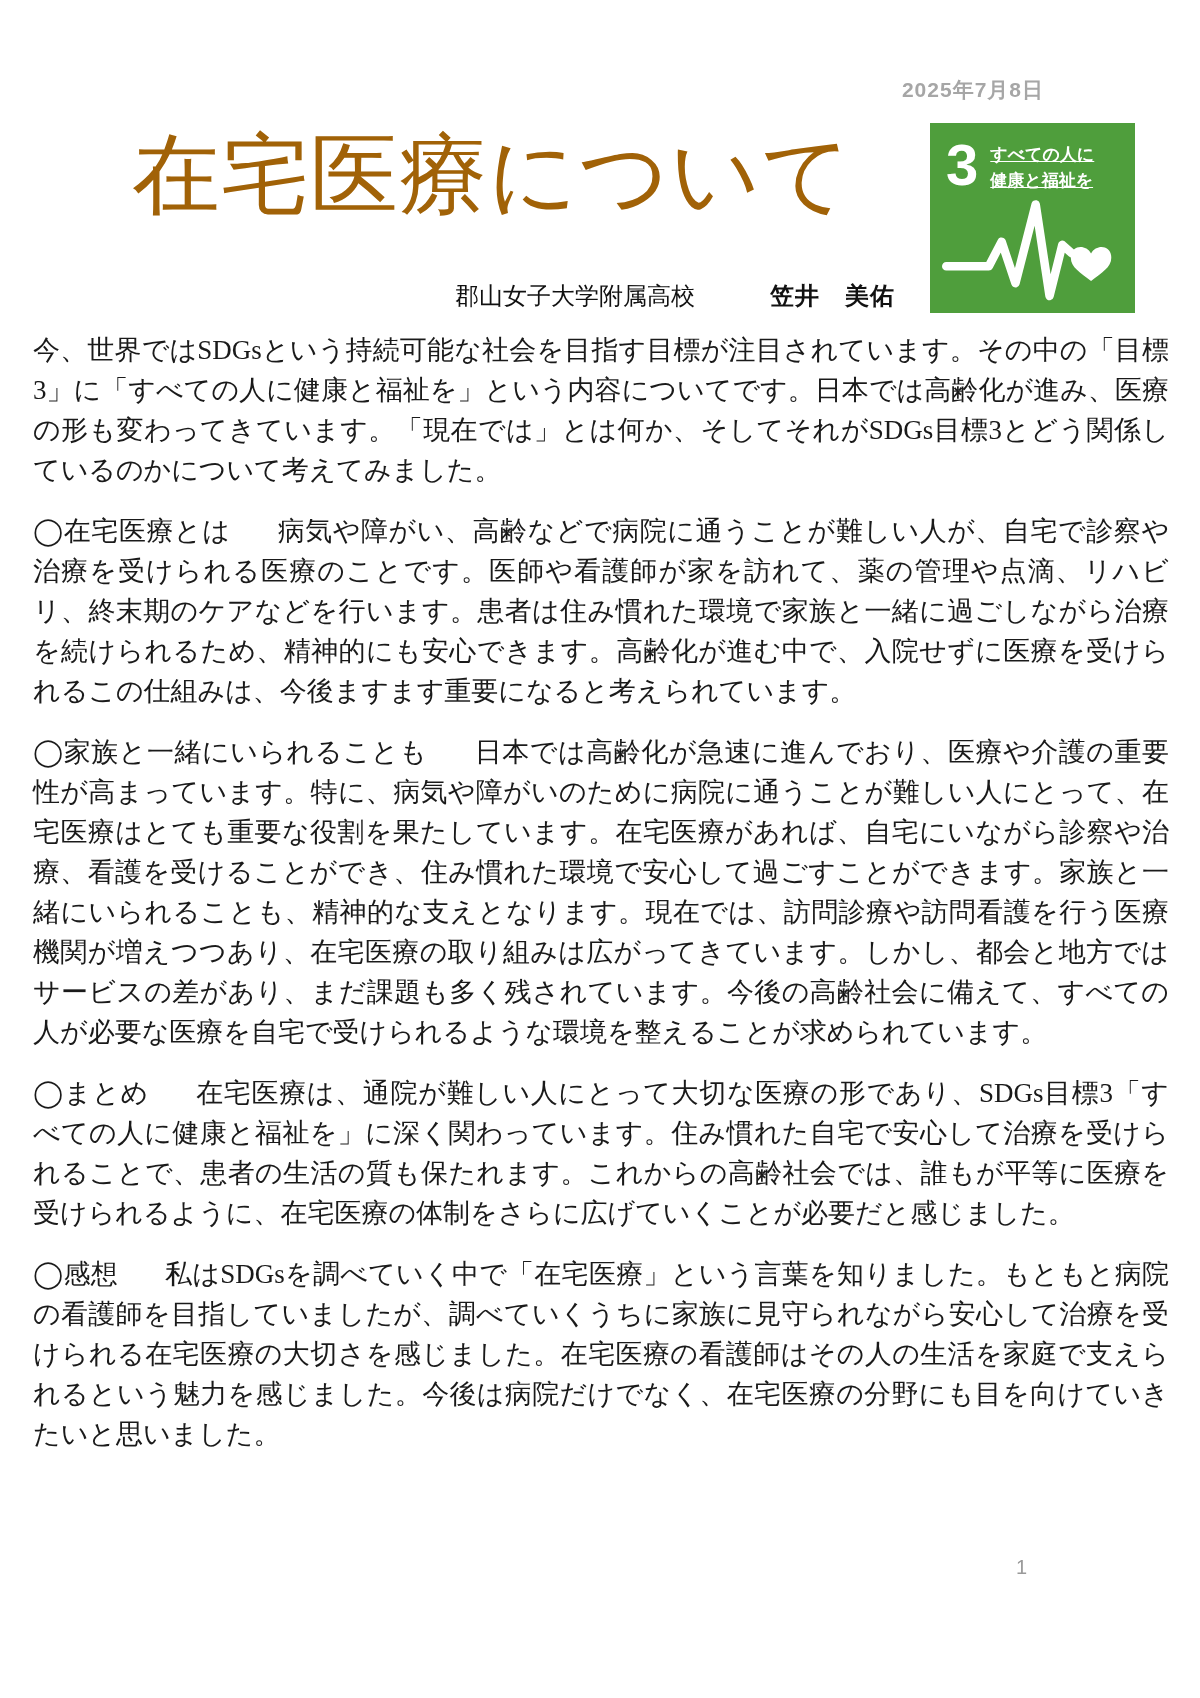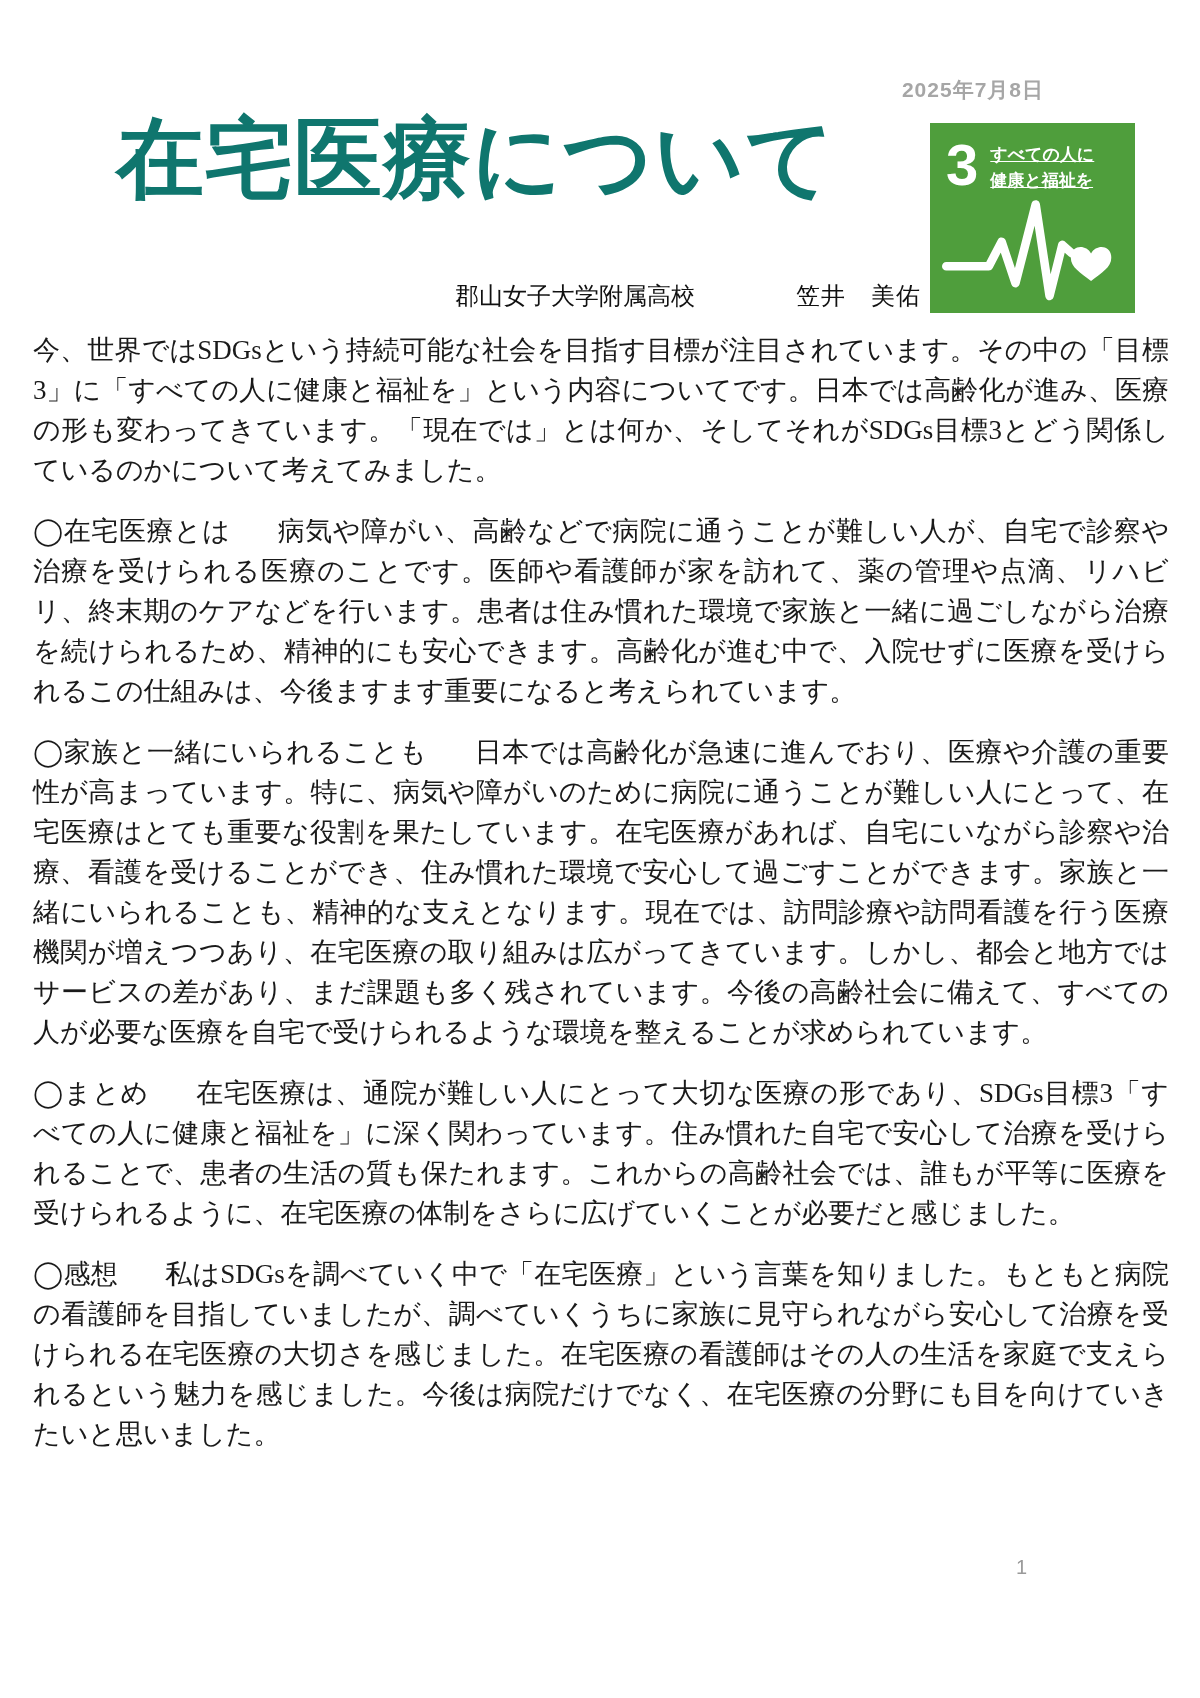--- a/index.html
+++ b/index.html
@@ -10,41 +10,41 @@
     overflow:hidden;
     font-family:"Liberation Serif","DejaVu Serif",serif;
     color:#1a1a1a;
   }
   .doc-date{
     position:absolute;top:76px;right:156px;
     font-family:"Liberation Sans","DejaVu Sans",sans-serif;
     font-size:21px;color:#a6a6a6;font-weight:bold;letter-spacing:1px;
   }
   .doc-title{
-    position:absolute;top:112px;left:116px;margin:0;
-    font-size:88px;font-weight:700;line-height:1.1;
-    color:#0f766e;letter-spacing:1px;white-space:nowrap;
+    position:absolute;top:112px;left:116px;margin:16px;
+    font-size:88px;font-weight:400;line-height:1.1;
+    color:#a16207;letter-spacing:1px;white-space:nowrap;
   }
   .sdg-badge{
     position:absolute;top:123px;left:930px;
     width:205px;height:190px;
     background:#4f9e3c;
     font-family:"Liberation Sans","DejaVu Sans",sans-serif;
     color:#ffffff;
   }
   .sdg-top{display:flex;align-items:flex-start;padding:14px 10px 0 16px;}
   .sdg-num{font-size:58px;font-weight:bold;line-height:0.95;margin-right:12px;}
   .sdg-label{font-size:17px;font-weight:bold;line-height:1.5;padding-top:5px;}
   .sdg-label span{display:block;text-decoration:underline;}
   .sdg-ecg{position:absolute;left:12px;bottom:10px;width:181px;height:112px;}
   .byline{
     position:absolute;top:280px;left:455px;
     font-size:24px;color:#111111;white-space:nowrap;
   }
-  .byline .author{font-weight:normal;margin-left:95px;letter-spacing:1px;}
+  .byline .author{font-weight:bold;margin-left:69px;letter-spacing:1px;}
   .content{
     position:absolute;top:330px;left:33px;width:1136px;
     font-size:27px;line-height:40px;
     text-align:justify;
   }
   .content p{margin:0 0 21px 0;}
   .sec-head{margin-right:40px;}
   .page-num{
     position:absolute;top:1556px;left:1016px;
     font-family:"Liberation Sans","DejaVu Sans",sans-serif;

